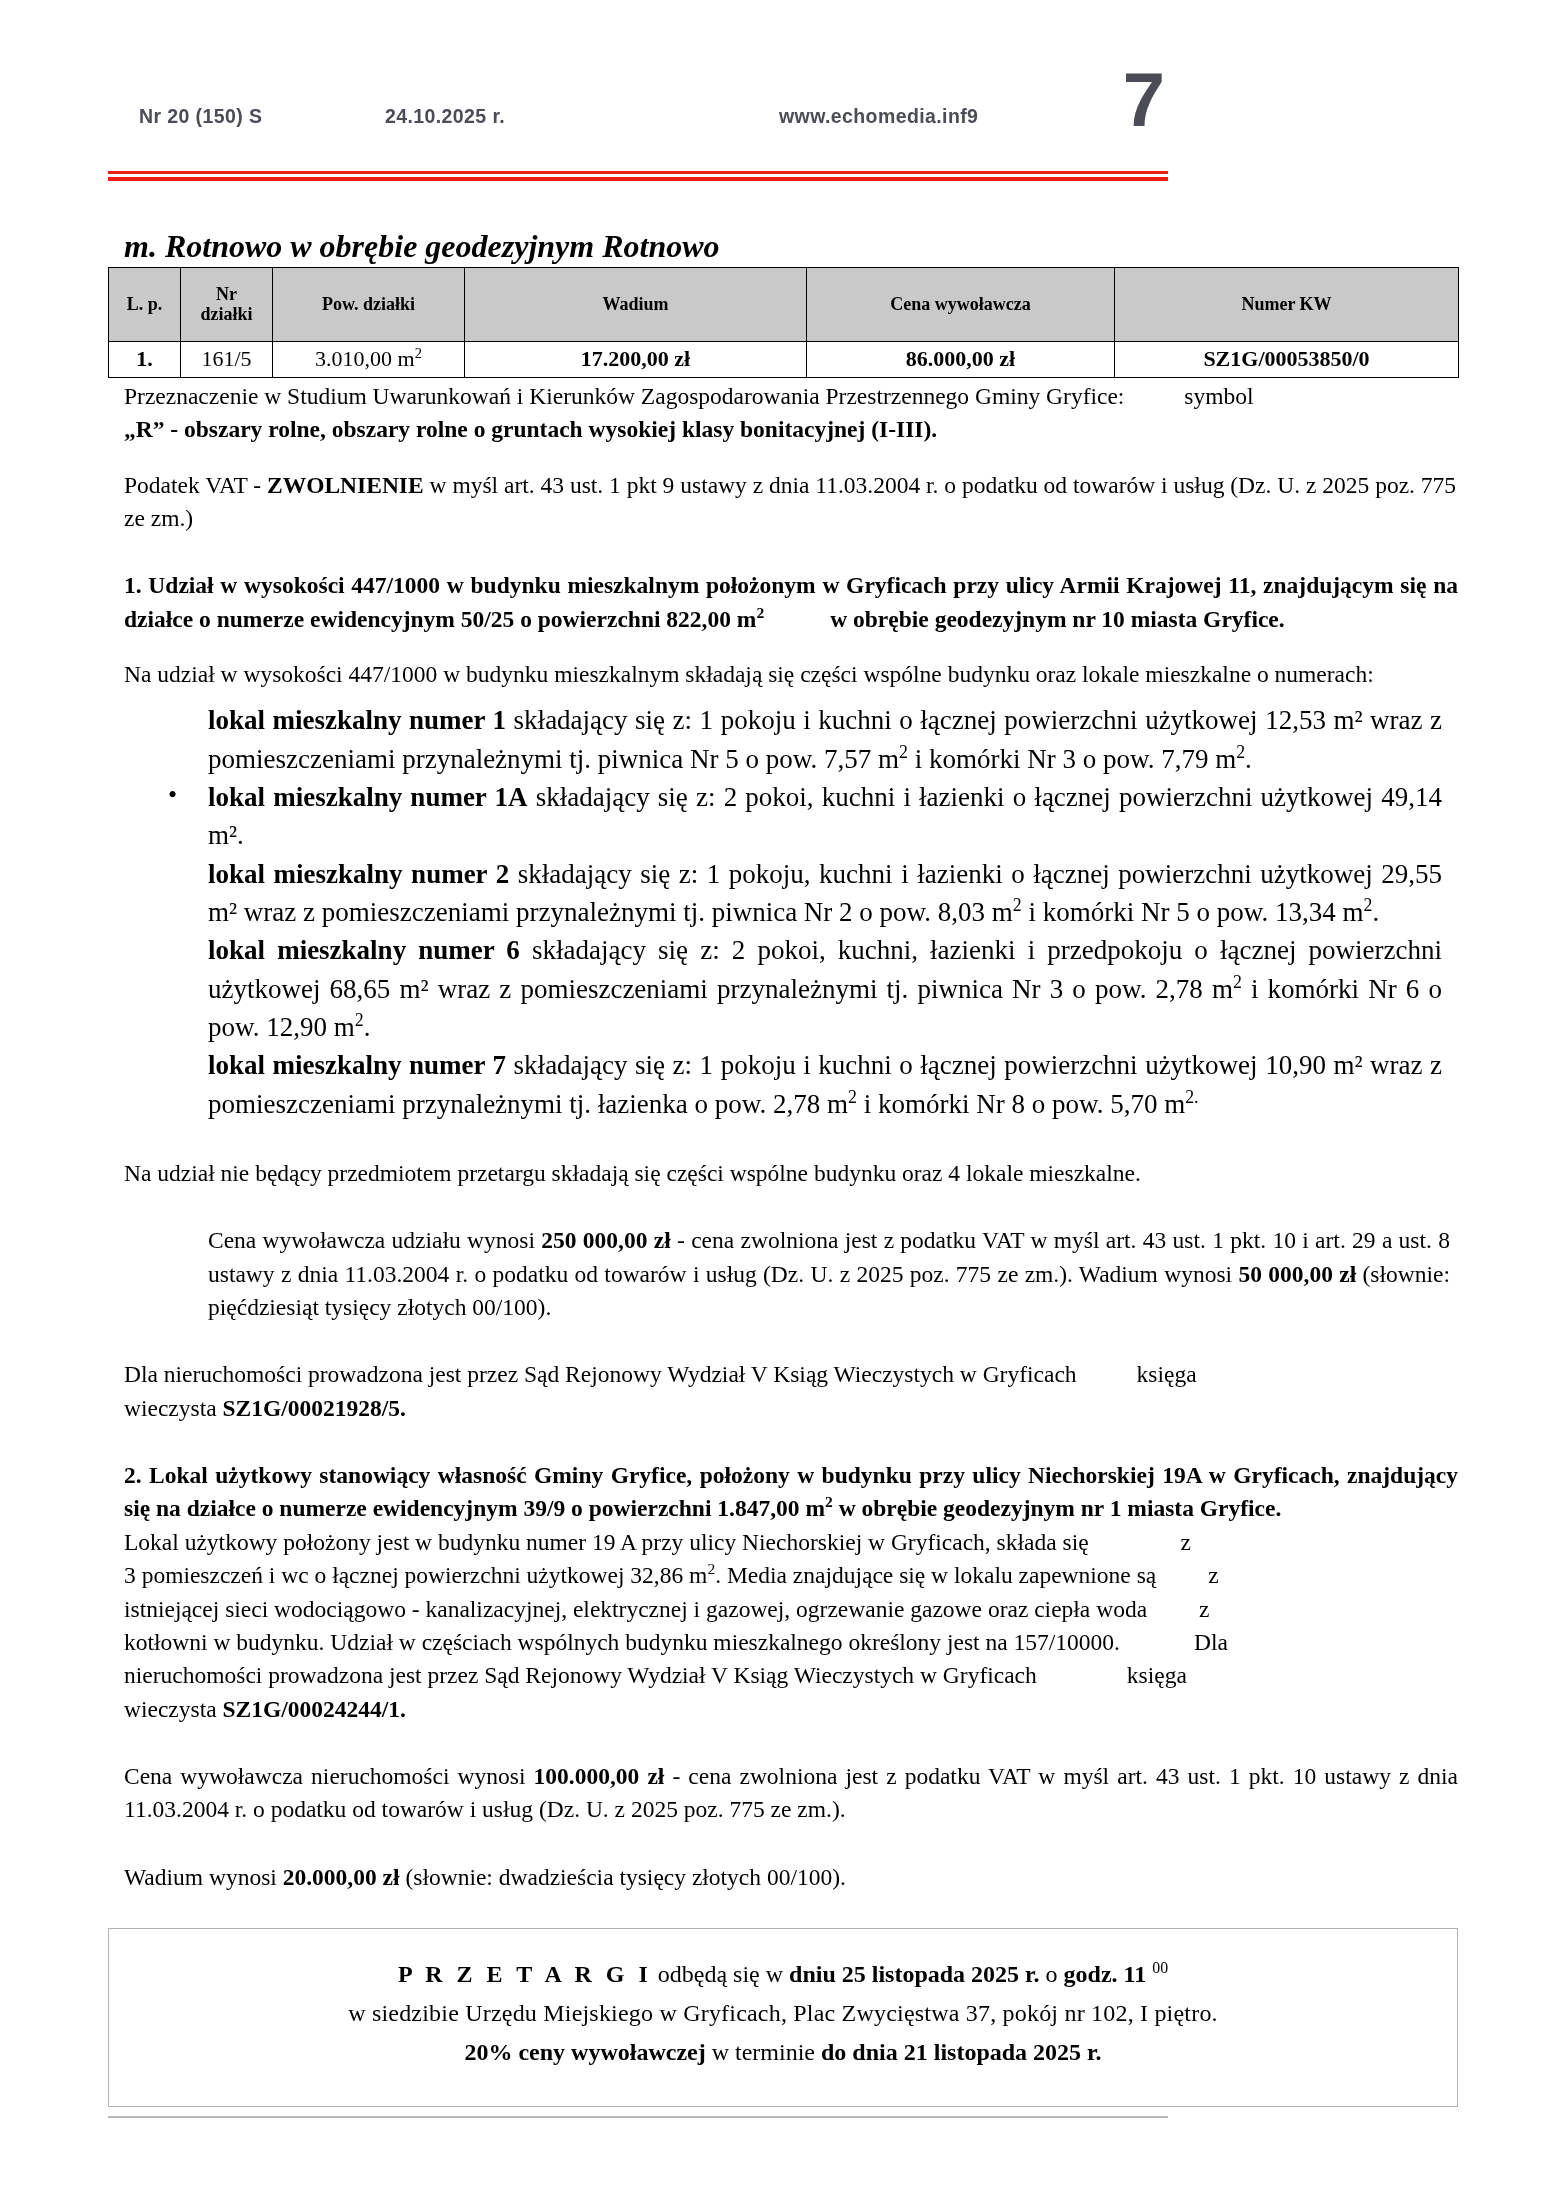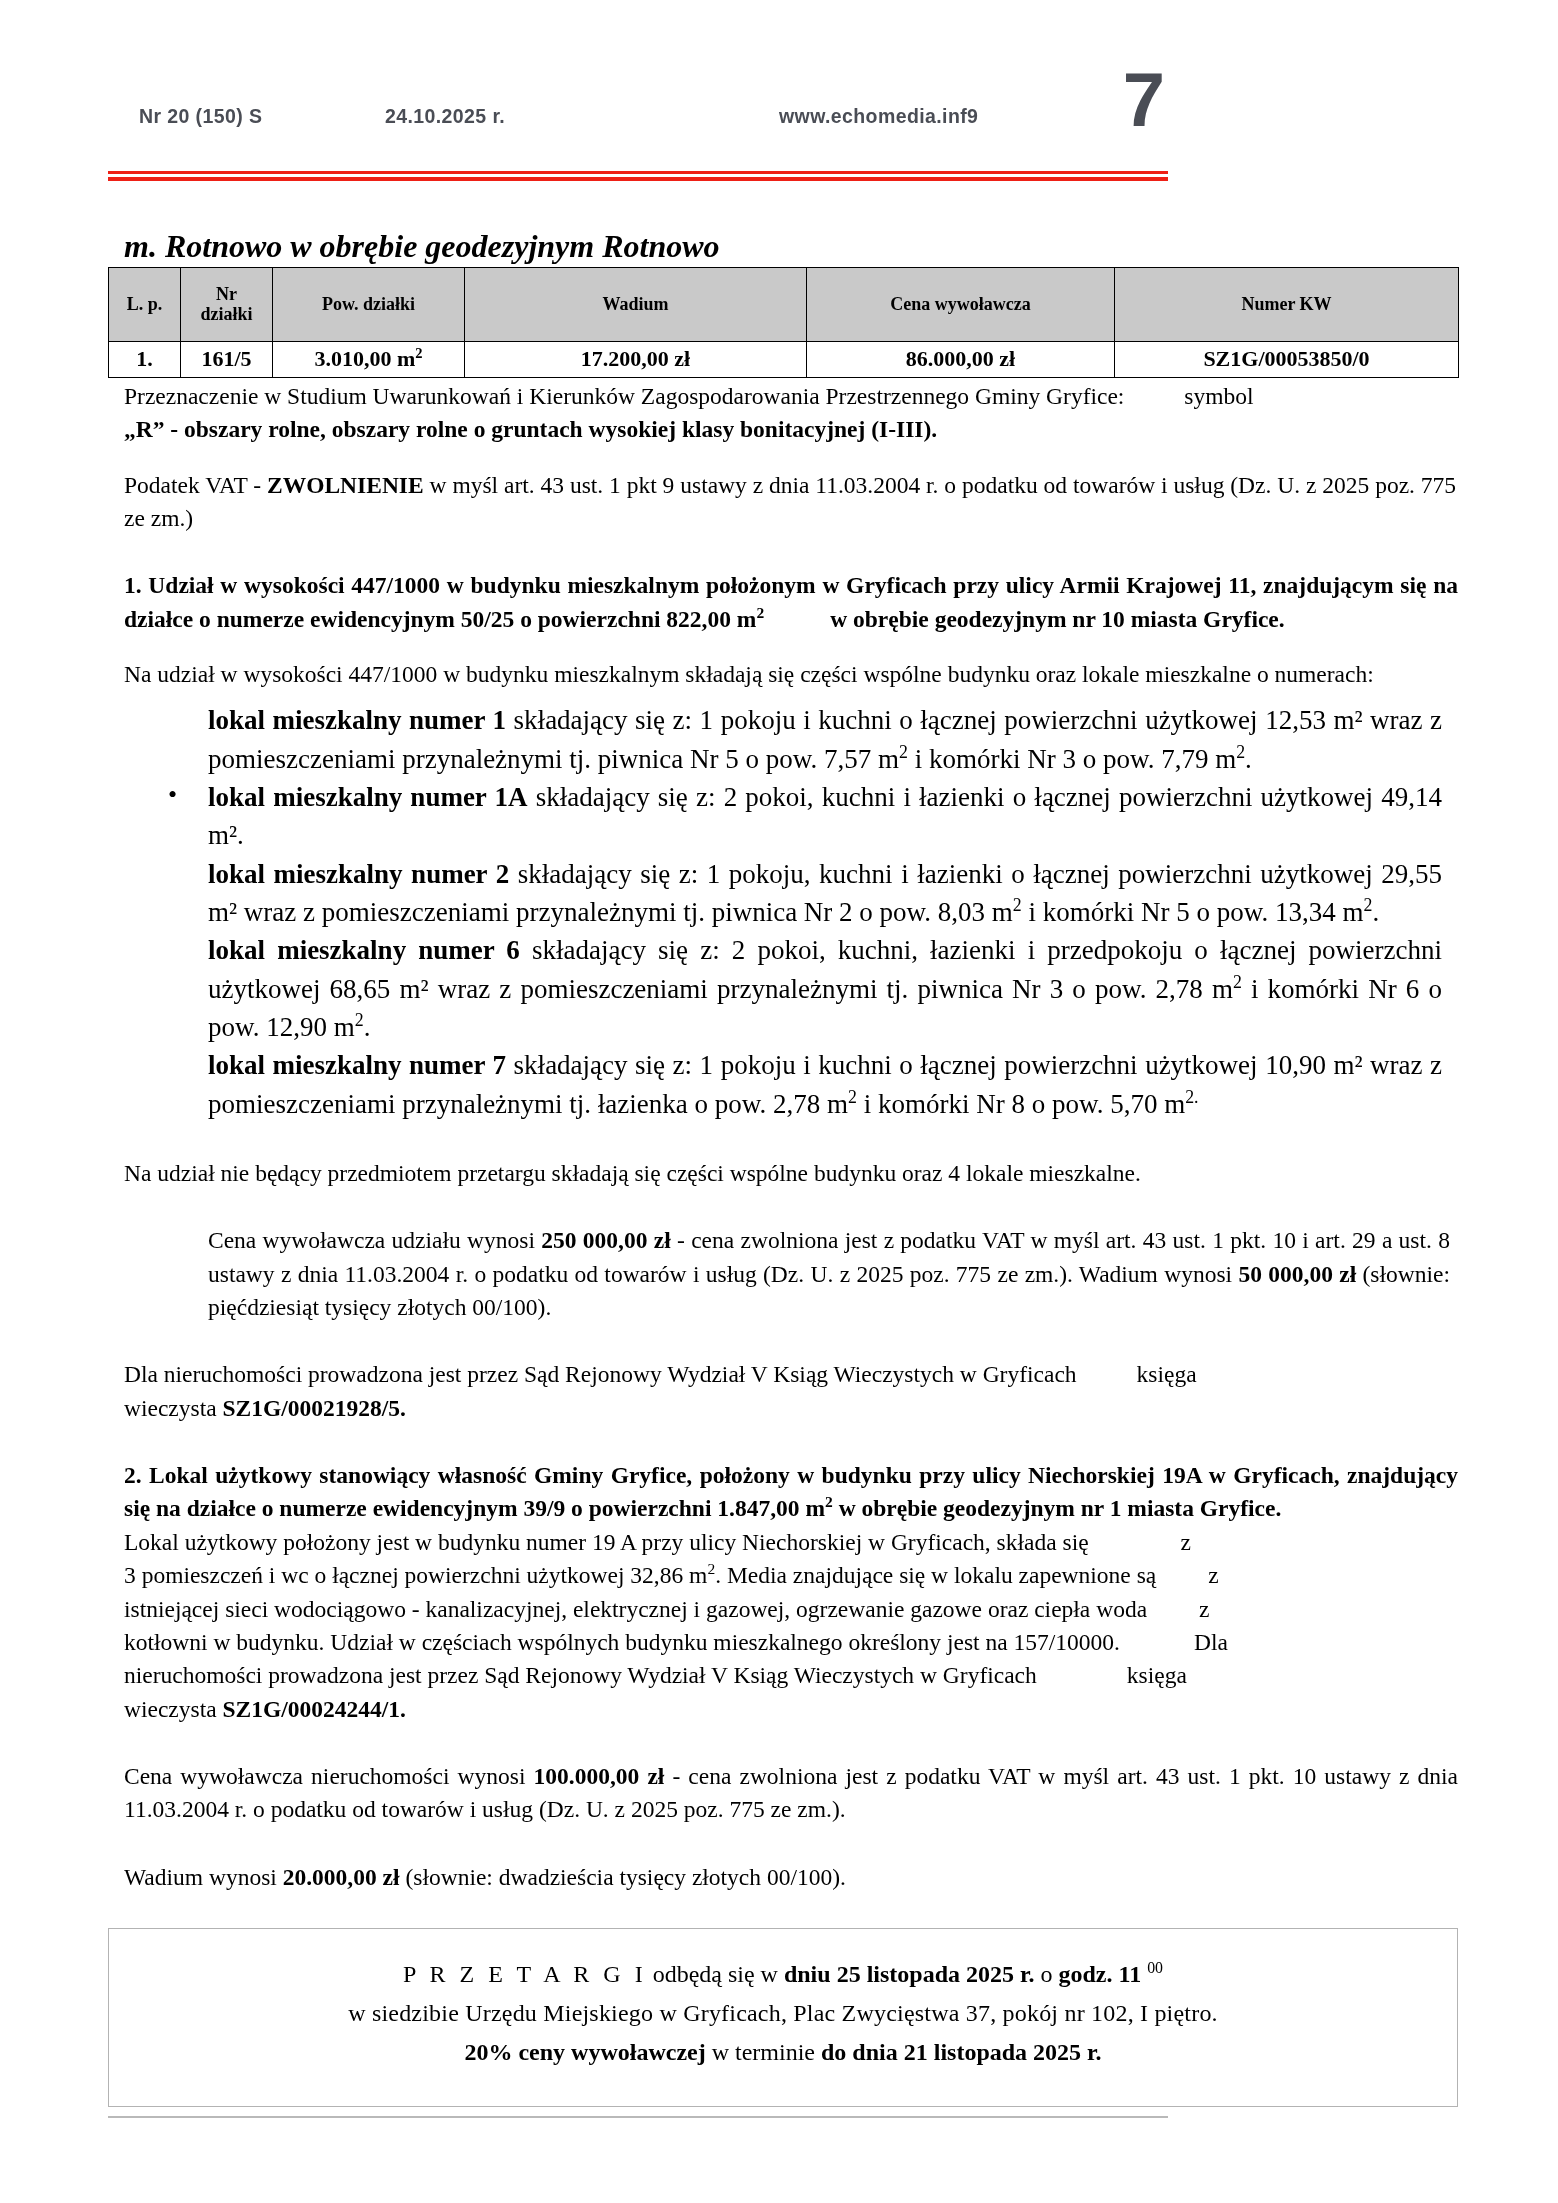--- a/index.html
+++ b/index.html
@@ -109,21 +109,21 @@
     background: #c9c9c9;
     font-weight: bold;
     height: 74px;
   }
   table.lots tbody td {
     background: #ffffff;
     height: 36px;
     font-weight: bold;
     font-size: 22px;
   }
-  table.lots tbody td.plain { font-weight: bold; }
+  table.lots tbody td.plain { font-weight: normal; }
   .col-lp    { width: 72px; }
   .col-nr    { width: 92px; }
   .col-pow   { width: 192px; }
   .col-wad   { width: 342px; }
   .col-cena  { width: 308px; }
   .col-kw    { width: 344px; }
 
   sup { font-size: 0.66em; vertical-align: super; line-height: 0; }
 
   
@@ -180,21 +180,21 @@
     text-align: center;
     background: #fff;
   }
   .notice-box .line {
     font-size: 24px;
     line-height: 1.62;
     text-align: center;
   }
   .spaced {
     letter-spacing: 4px;
-    font-weight: normal;
+    font-weight: bold;
   }
   .notice-box .line.l2 { letter-spacing: 0.2px; }
 </style>
 </head>
 <body>
 
 <div class="page">
 
   <div class="masthead">
     <div class="mast-item mast-issue">Nr 20  (150) S</div>

